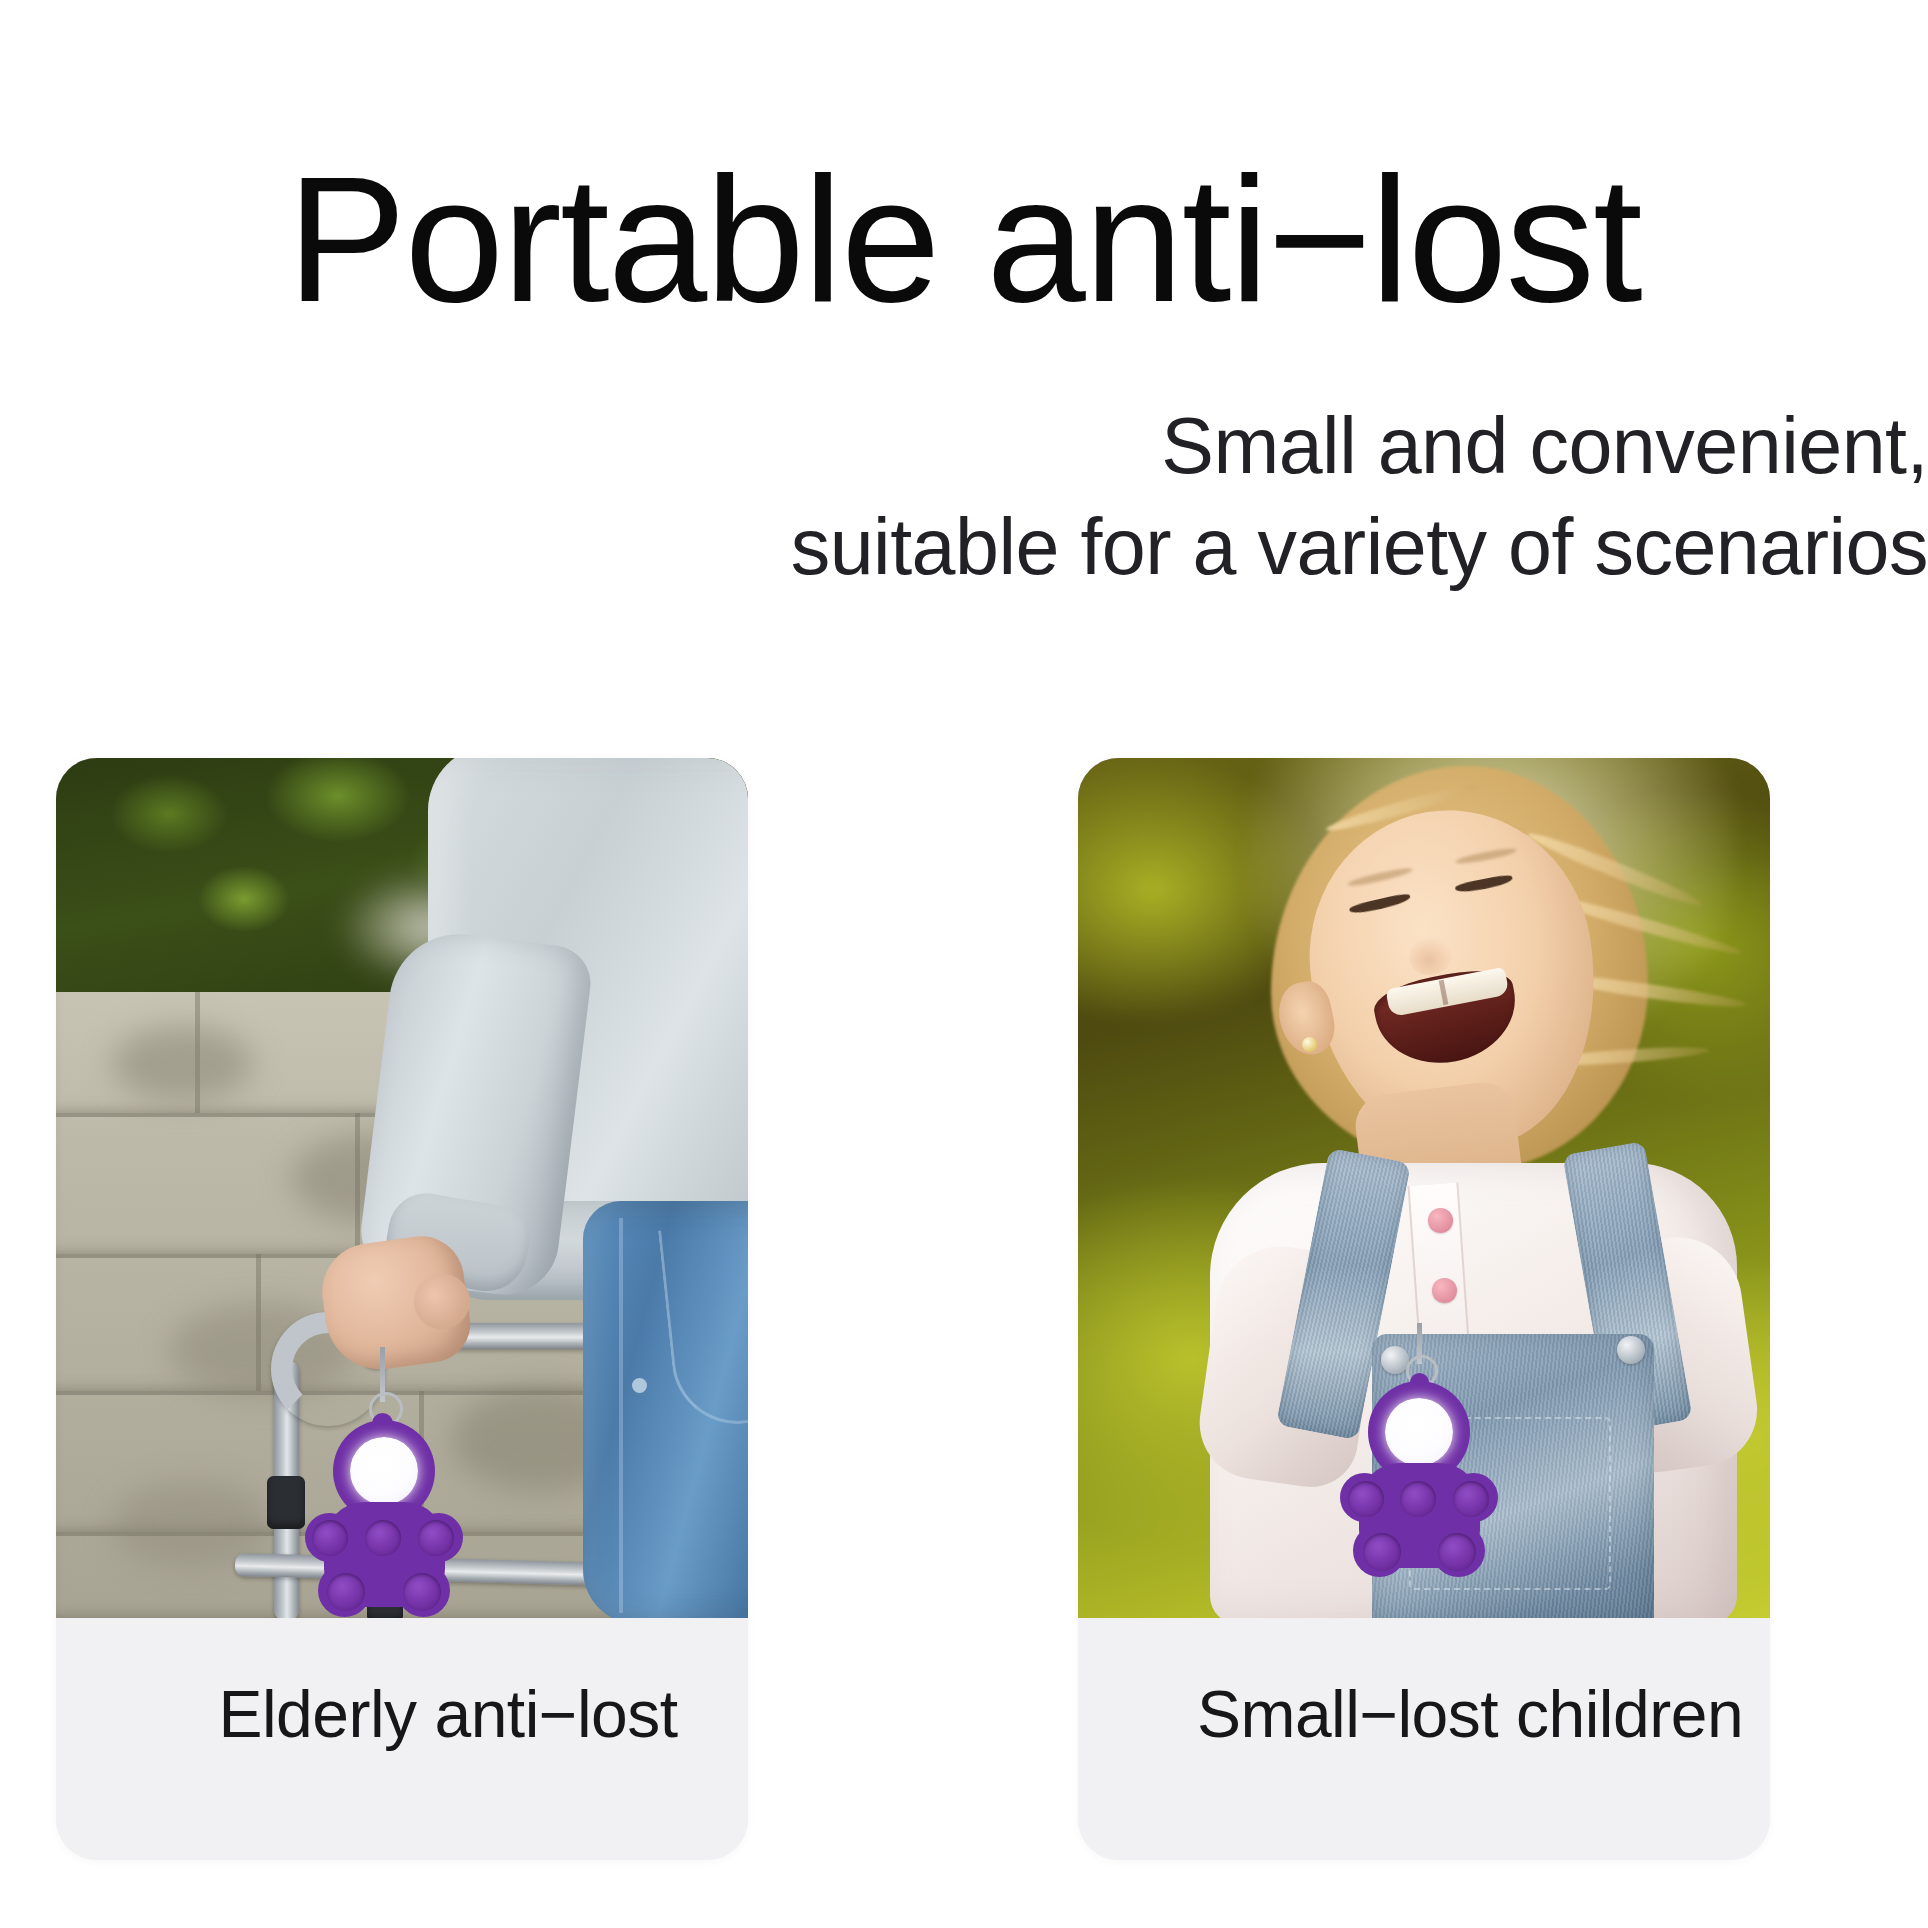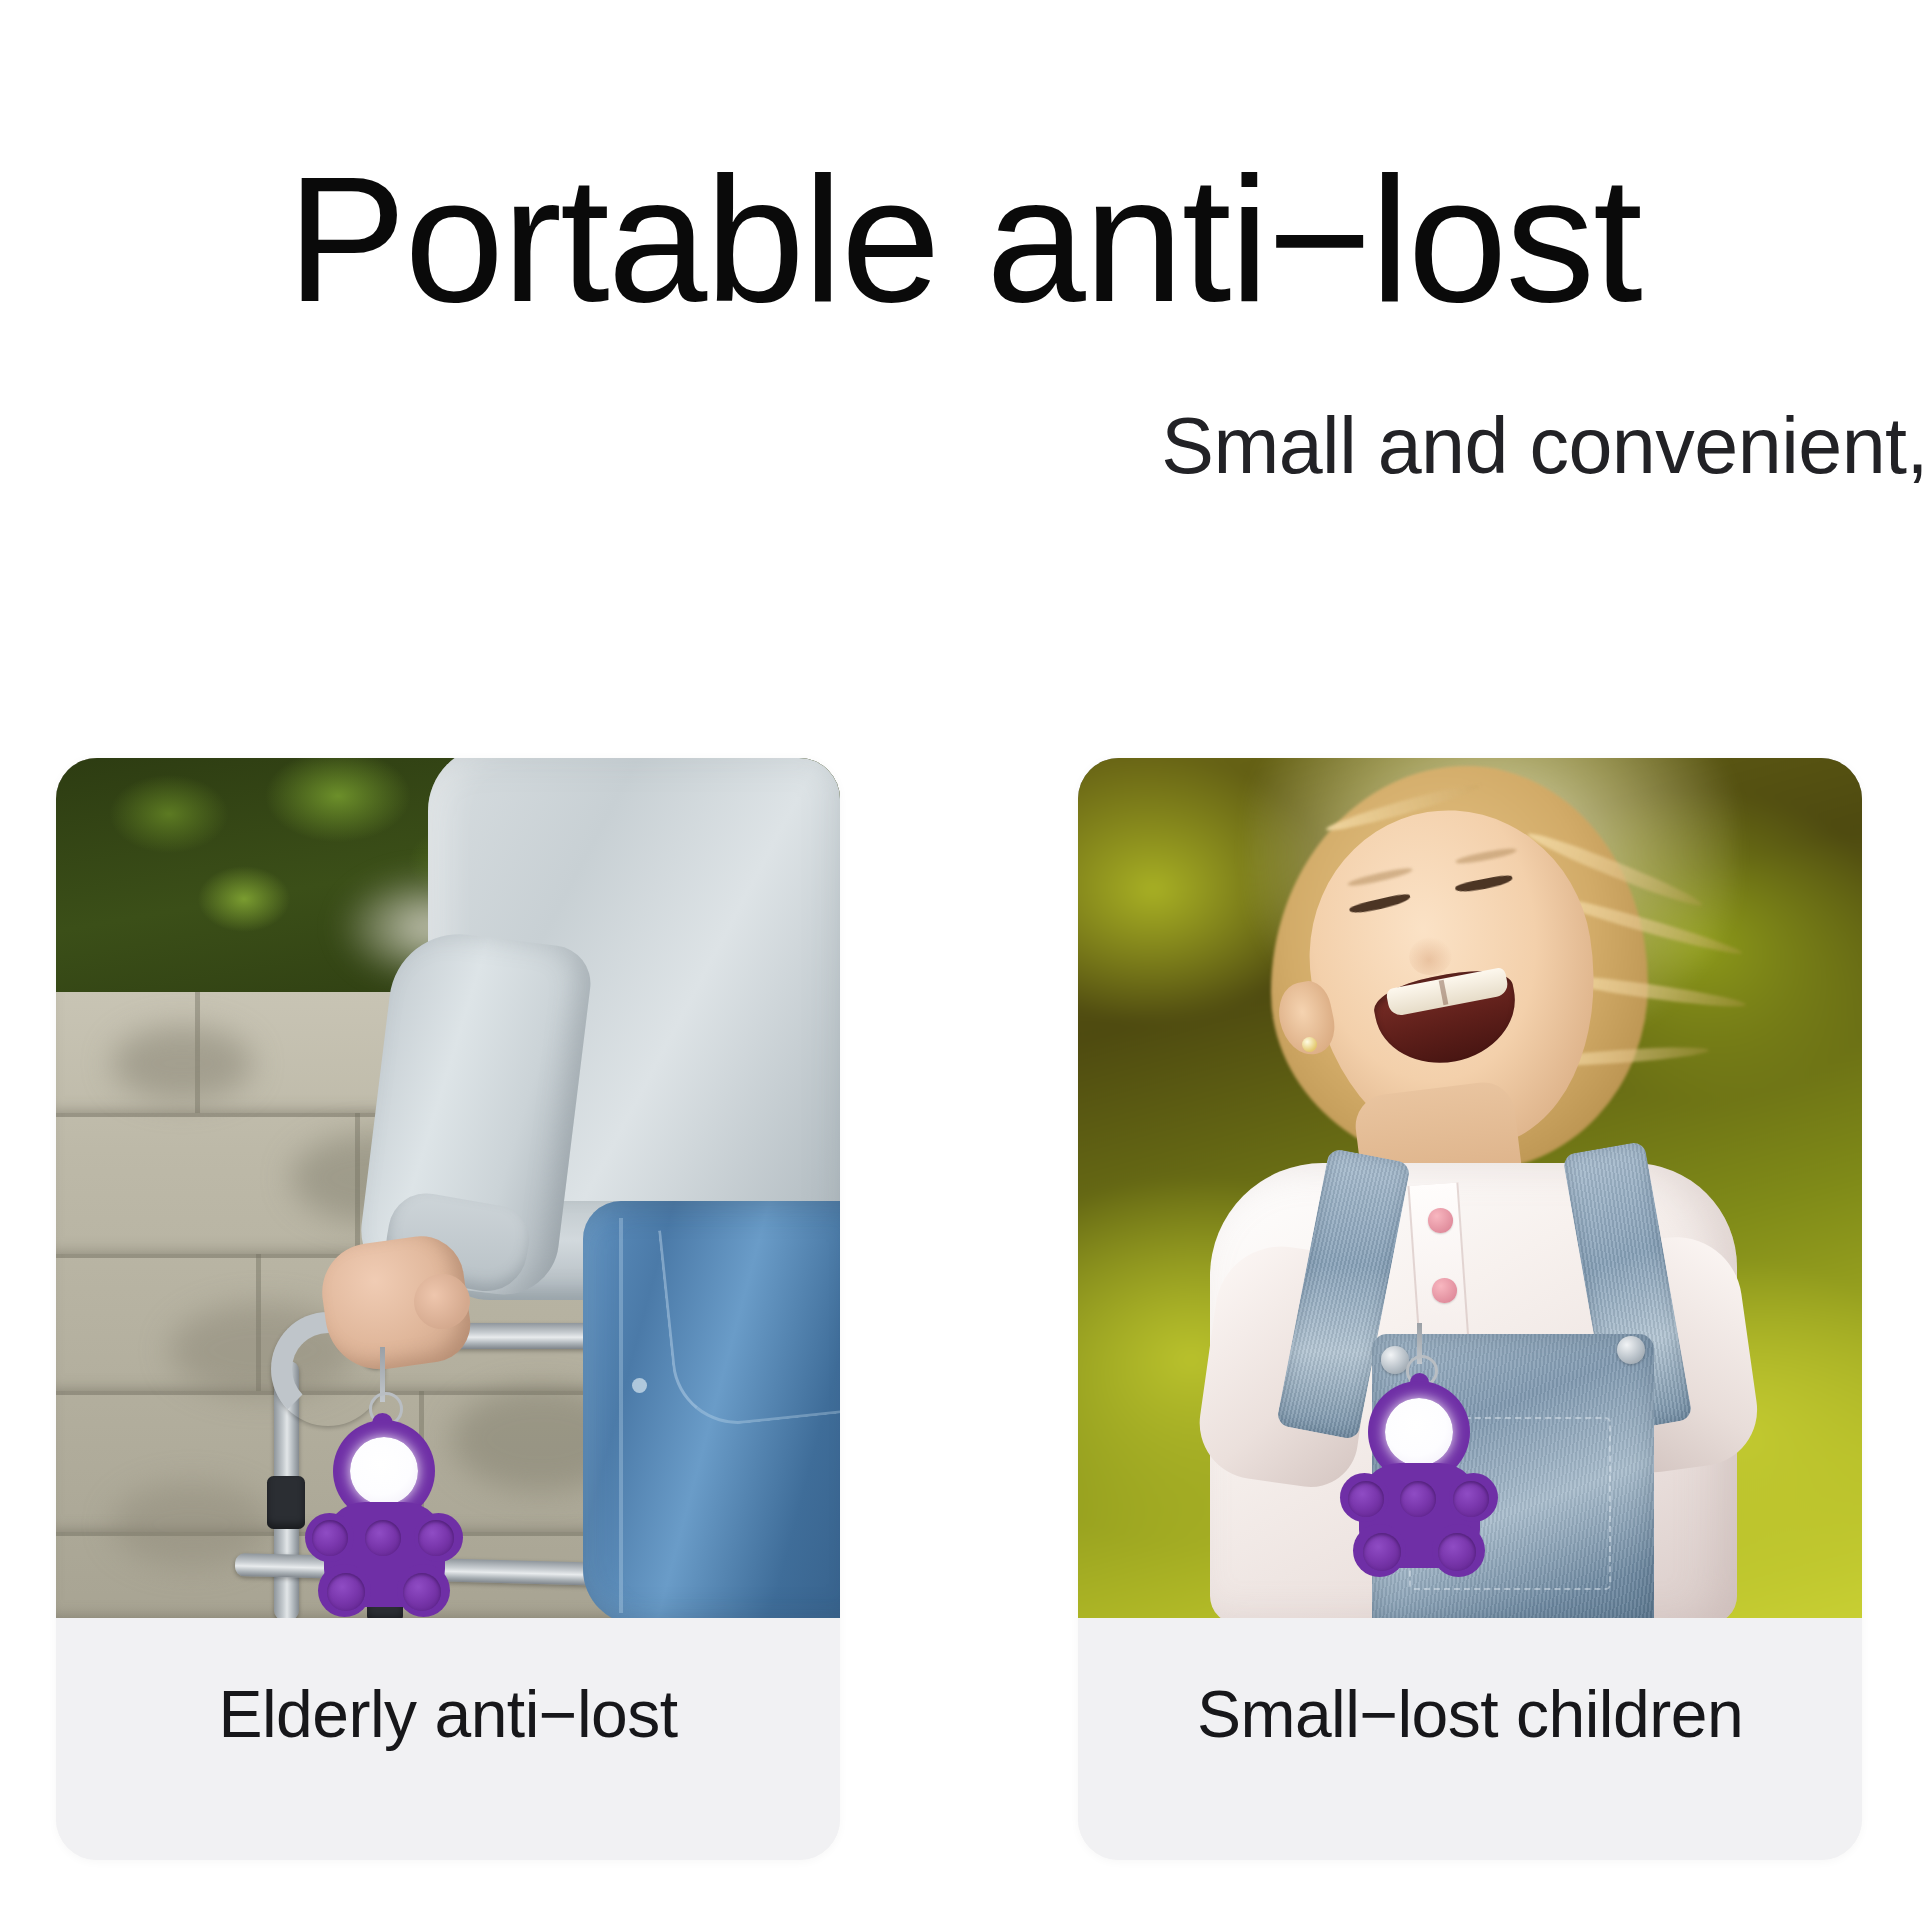--- a/index.html
+++ b/index.html
@@ -53,26 +53,27 @@
   .cards {
     position: absolute;
     left: 0;
     top: 0;
     width: 1928px;
     height: 1928px;
   }
   .card {
     position: absolute;
     top: 758px;
-    width: 784px;
+    width: 676px;
     height: 1102px;
     border-radius: 41px;
     background: #f1f1f3;
     overflow: hidden;
     box-shadow: 0 1.9px 9.4px rgba(0,0,0,0.035);
+    padding-left: 16px;
   }
   .card-left  { left: 56px; }
   .card-right { left: 1078px; }
 
   .photo {
     position: absolute;
     left: 0;
     top: 0;
     width: 784px;
     height: 860px;
@@ -448,20 +449,21 @@
   }
 </style>
 </head>
 <body>
 
 <div class="header">
   <h1 class="title">Portable anti−lost</h1>
 
   <div class="subtitle">
     <span class="subtitle-line">Small and convenient,</span>
+    <span class="subtitle-line">suitable for a variety of scenarios</span>
   </div>
 </div>
 
 <div class="cards">
 
   <div class="card card-left">
 
     <div class="photo">
       <div class="scene-elderly">
 

